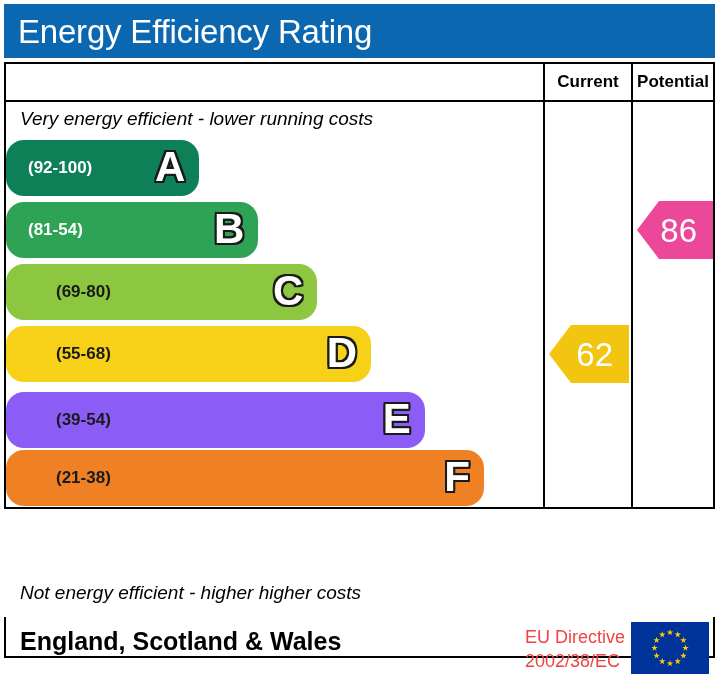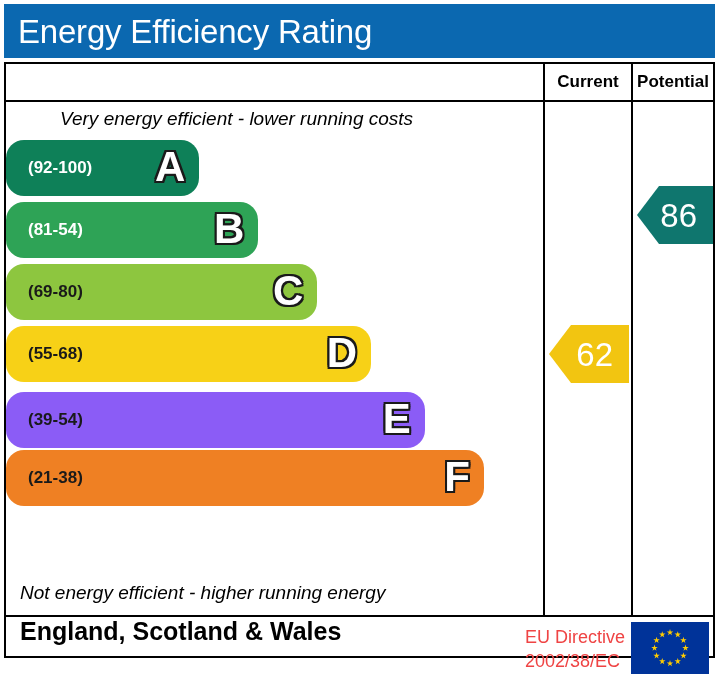--- a/index.html
+++ b/index.html
@@ -37,21 +37,21 @@
     padding-left: 14px;
     line-height: 1;
   }
 
   
   .table-frame {
     position: absolute;
     left: 4px;
     top: 62px;
     width: 711px;
-    height: 555px;
+    height: 447px;
     border: 2px solid #000000;
     box-sizing: border-box;
   }
 
   
   .col-rule {
     position: absolute;
     top: 0;
     width: 2px;
     height: 100%;
@@ -87,21 +87,21 @@
 
   
   .caption {
     position: absolute;
     left: 14px;
     font-style: italic;
     font-size: 19px;
     color: #000000;
     white-space: nowrap;
   }
-  .caption.top    { top: 44px; margin-left: 40px; }
+  .caption.top    { top: 44px; }
   .caption.bottom { top: 518px; }
 
   
   .bands {
     position: absolute;
     left: 0;
     top: 76px;
     width: 537px;
     height: 440px;
   }
@@ -130,21 +130,21 @@
     color: #ffffff;
     line-height: 1;
     -webkit-text-stroke: 2.5px #1a1a1a;
     paint-order: stroke fill;
     text-shadow:
       -2px -2px 0 #1a1a1a, 2px -2px 0 #1a1a1a,
       -2px  2px 0 #1a1a1a, 2px  2px 0 #1a1a1a,
        0   -2px 0 #1a1a1a, 0    2px 0 #1a1a1a,
       -2px  0   0 #1a1a1a, 2px  0   0 #1a1a1a;
   }
-  .band.light .band-range { color: #1a1a1a; }
+  .band.light .band-range { color: #1a1a1a; margin-left: 28px; }
   .band.dark  .band-range { color: #ffffff; }
 
   
   .rating-arrow {
     position: absolute;
     height: 58px;
     display: flex;
     align-items: center;
     justify-content: flex-end;
     clip-path: polygon(0% 50%, 22px 0%, 100% 0%, 100% 100%, 22px 100%);
@@ -161,21 +161,21 @@
   .footer {
     position: absolute;
     left: 4px;
     top: 617px;
     width: 711px;
     height: 41px;
     border: 2px solid #000000;
     border-top: none;
     box-sizing: border-box;
     display: flex;
-    align-items: flex-start;
+    align-items: flex-end;
   }
   .footer-region {
     font-size: 25px;
     font-weight: bold;
     color: #000000;
     padding-left: 14px;
     white-space: nowrap;
   }
   .footer-directive {
     position: absolute;
@@ -207,21 +207,21 @@
   <div class="table-frame">
 
     <div class="col-rule c1"></div>
     <div class="col-rule c2"></div>
     <div class="hdr-rule"></div>
 
     <div class="col-head current">Current</div>
     <div class="col-head potential">Potential</div>
 
     <div class="caption top">Very energy efficient - lower running costs</div>
-    <div class="caption bottom">Not energy efficient - higher running energy</div>
+    <div class="caption bottom">Not energy efficient - higher higher costs</div>
 
     <div class="bands">
         <div class="band dark" style="top: 0px; width: 36%; background: rgb(14, 128, 88);">
           <span class="band-range">(92-100)</span>
           <span class="band-letter">A</span>
         </div>
         <div class="band dark" style="top: 62px; width: 47%; background: rgb(46, 163, 86);">
           <span class="band-range">(81-54)</span>
           <span class="band-letter">B</span>
         </div>
@@ -239,21 +239,21 @@
         </div>
         <div class="band light" style="top: 310px; width: 89%; background: rgb(239, 128, 35);">
           <span class="band-range">(21-38)</span>
           <span class="band-letter">F</span>
         </div>
       </div>
 
     <div class="rating-arrow" id="arrow-current" style="left: 543px; width: 80px; background: rgb(242, 197, 17); top: 261px;">
       <span class="rating-value">62</span>
     </div>
-    <div class="rating-arrow" id="arrow-potential" style="left: 631px; width: 76px; background: #0f766e; top: 122px;">
+    <div class="rating-arrow" id="arrow-potential" style="left: 631px; width: 76px; background: #ec4899; top: 137px;">
       <span class="rating-value">86</span>
     </div>
   </div>
 
   <div class="footer">
     <div class="footer-region">England, Scotland &amp; Wales</div>
     <div class="footer-directive">
       <div>EU Directive</div>
       <div>2002/38/EC</div>
     </div>

